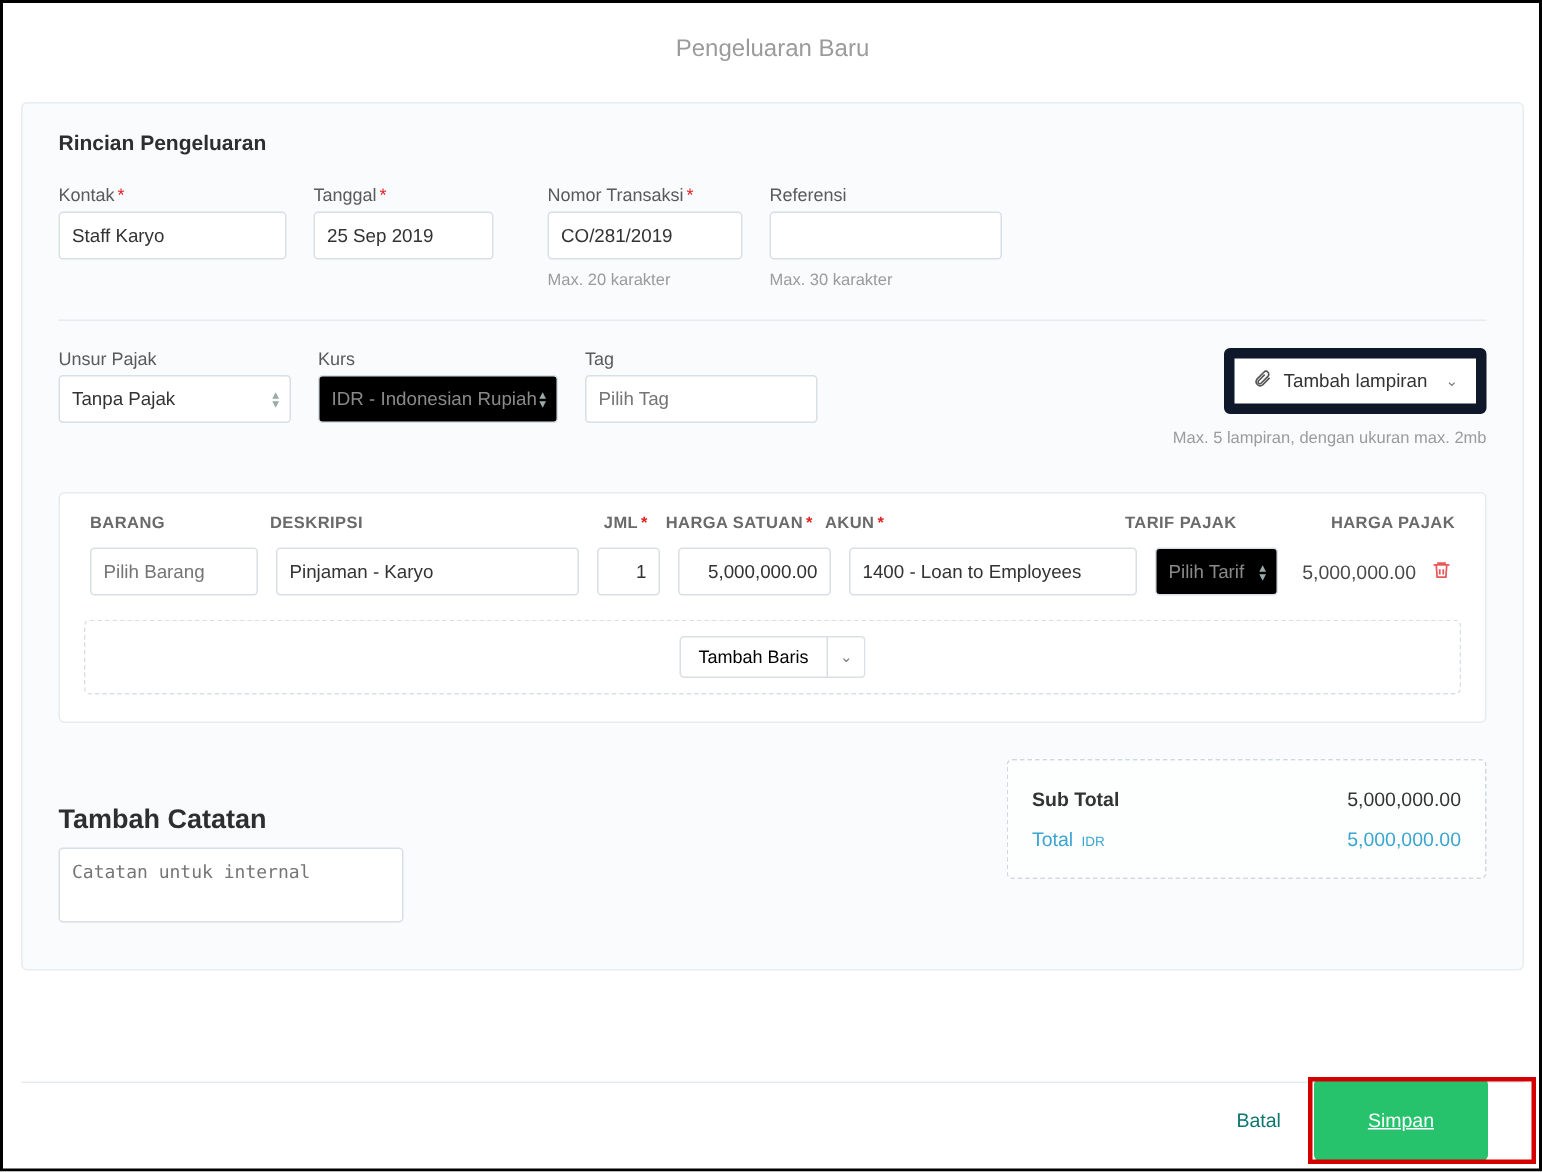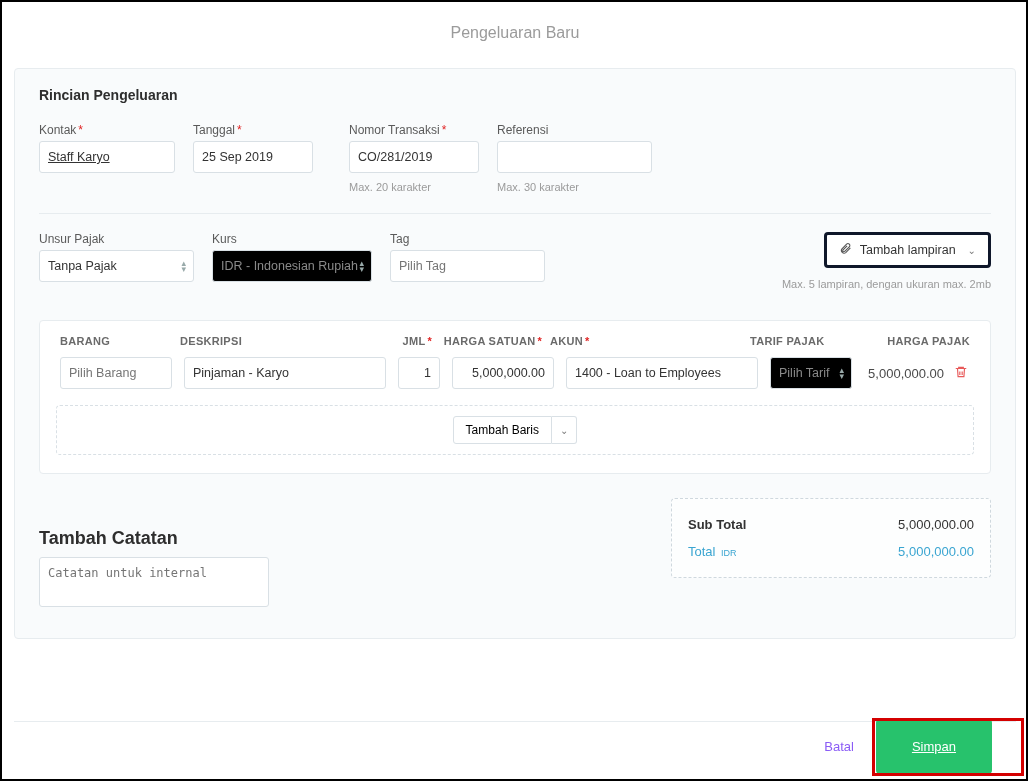--- a/index.html
+++ b/index.html
@@ -14,21 +14,21 @@
   .label { font-size: 12px; color: #5a5a5a; font-weight: 500; }
   .req { color: #e02424; margin-left: 2px; }
   .input, .select { height: 32px; border: 1px solid #d9e0e5; border-radius: 3px; background: #fff; padding: 0 8px; font-size: 12.5px; color: #333; }
   .select { appearance: none; position: relative; }
   .select-wrap { position: relative; }
   .select-wrap .arrows { position: absolute; right: 8px; top: 50%; transform: translateY(-50%); font-size: 9px; color: #9aa; pointer-events:none; display:flex; flex-direction:column; line-height:6px;}
   .disabled { background: #000000; color: #8a8a8a; }
   .hint { font-size: 11px; color: #9b9b9b; margin-top: 4px; }
   .divider { border-top: 1px solid #e7ecef; margin: 20px 0 18px; }
   .attach-row { display:flex; justify-content:flex-end; flex-direction:column; align-items:flex-end; gap:6px; }
-  .btn-outline { display:inline-flex; align-items:center; gap:8px; border:3px solid #0f172a; background:#fff; border-radius:4px; padding:7px 12px; font-size:12.5px; color:#333; cursor:pointer; }
+  .btn-outline { display:inline-flex; align-items:center; gap:8px; border:7px solid #0f172a; background:#fff; border-radius:4px; padding:7px 12px; font-size:12.5px; color:#333; cursor:pointer; }
   .btn-outline .chev { font-size:10px; color:#7a7a7a; margin-left:4px; }
   .table-wrap { border:1px solid #e7ecef; border-radius:4px; background:#fff; padding: 14px 16px 18px; margin-top: 30px;}
   .thead { display:flex; font-size:11px; font-weight:700; color:#6a6a6a; letter-spacing:.3px; margin-bottom:10px; }
   .tcell { padding: 0 4px; }
   .col-barang{ width:120px;} .col-desk{ width:210px;} .col-jml{ width:50px; text-align:right;} .col-harga{ width:110px; text-align:right;} .col-akun{ width:200px;} .col-tarif{ width:90px;} .col-total{ flex:1; text-align:right;}
   .trow { display:flex; align-items:center; gap:4px;}
   .trow .input { width:100%; }
   .num-right { text-align:right; font-variant-numeric: tabular-nums;}
   .trash { color:#e85a5a; font-size:13px; margin-left:8px; cursor:pointer; flex:0 0 18px; text-align:center;}
   .add-row-wrap { border:1px dashed #d9e0e5; border-radius:4px; margin-top:16px; padding:10px; text-align:center;}
@@ -39,24 +39,24 @@
   .textarea { width:230px; height:50px; border:1px solid #d9e0e5; border-radius:3px; background:#fff; padding:8px; font-size:12px; color:#333; resize:none;}
   .bottom-flex { display:flex; justify-content:space-between; align-items:flex-start; margin-top: 24px;}
   .totals-box { border:1px dashed #cfd8de; border-radius:4px; width:320px; padding:12px 16px; background:#fdfefe;}
   .totals-row { display:flex; justify-content:space-between; padding:6px 0; font-size:13px;}
   .totals-row.sub .lbl{ font-weight:700; color:#333;}
   .totals-row.sub .val{ font-weight:500; color:#333;}
   .totals-row.grand .lbl{ color:#3aa5d1;}
   .totals-row.grand .val{ color:#3aa5d1;}
   .totals-row .curr{ font-size:9px; margin-left:3px; }
   .footer { position:absolute; left:12px; right:10px; bottom:8px; height:50px; border-top:1px solid #e7ecef; display:flex; justify-content:flex-end; align-items:center; gap:22px; padding-right:24px; background:#fff;}
-  .btn-text { background:none; border:none; color:#8b5cf6; font-size:13px; cursor:pointer;text-align:right;}
+  .btn-text { background:none; border:none; color:#0f766e; font-size:13px; cursor:pointer;text-align:right;}
   .btn-primary { background:#27c26c; color:#fff; border:none; border-radius:4px; padding:20px 36px; font-size:13px; cursor:pointer;text-decoration:underline;}
   .highlight-box { position:absolute; right: 2px; bottom: 3px; width: 152px; height: 58px; border: 3px solid #d40000; pointer-events:none; }
-  .w-140{width:136px;text-decoration:underline;} .w-120{width:120px;} .w-130{width:130px;} .w-155{width:155px;} .w-160{width:160px;}
+  .w-140{width:152px;} .w-120{width:120px;} .w-130{width:130px;} .w-155{width:155px;} .w-160{width:160px;}
 </style>
 </head>
 <body>
 <div class="app">
   <div class="scroll-area">
     <div class="page-title">Pengeluaran Baru</div>
 
     <div class="card">
       <div class="section-title">Rincian Pengeluaran</div>
 

